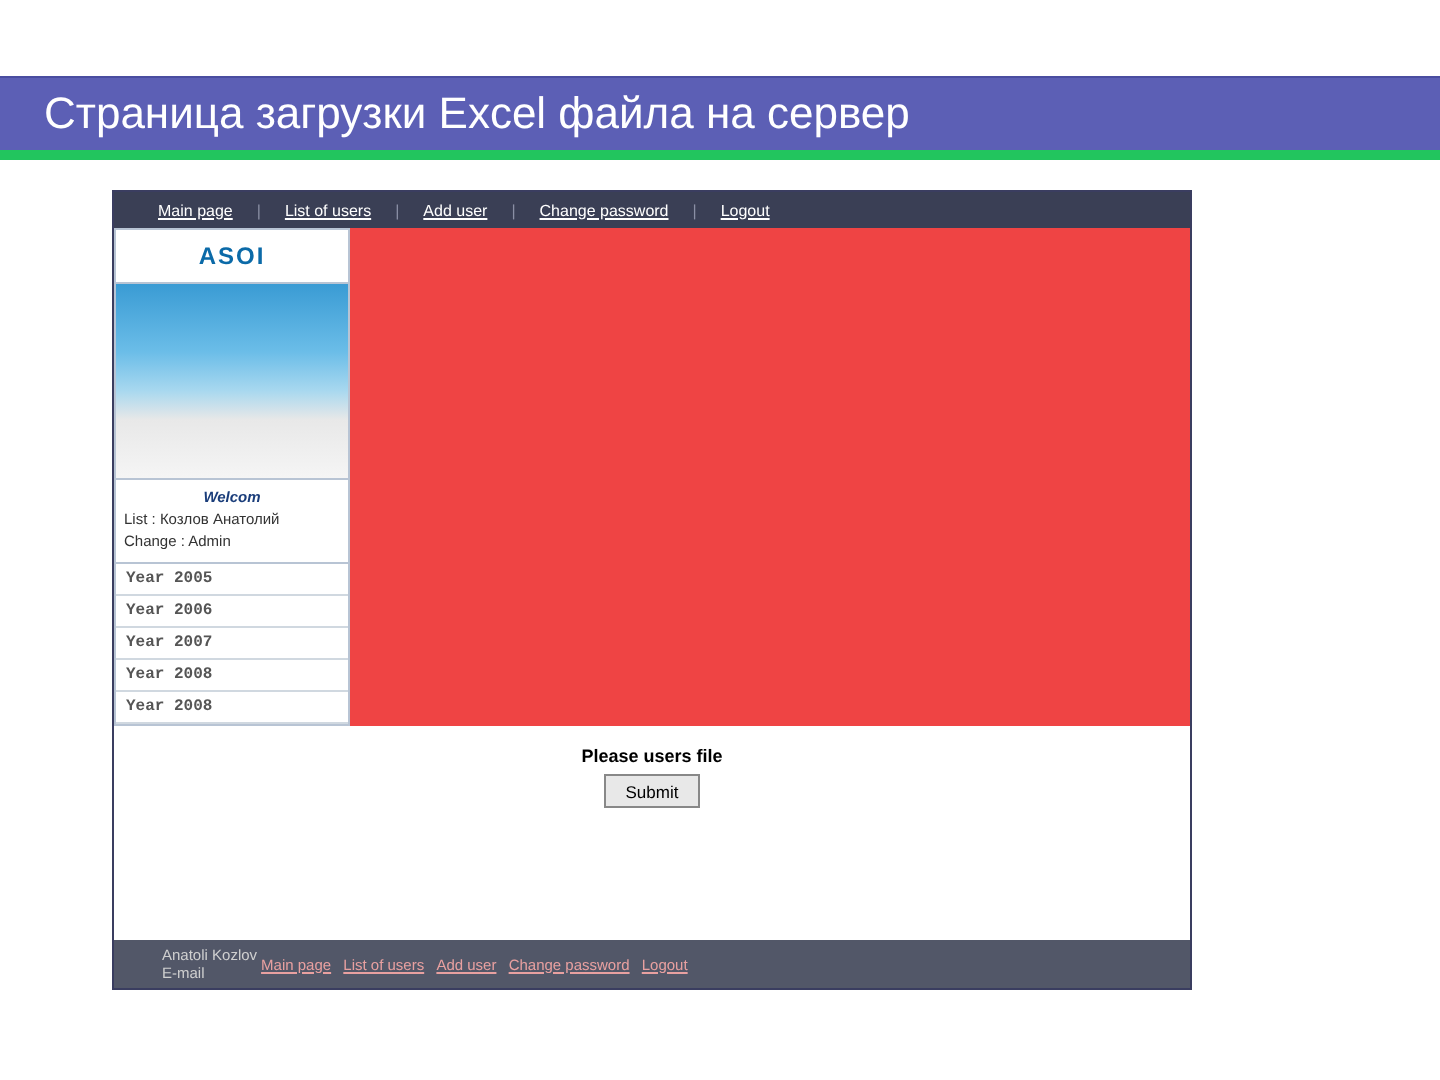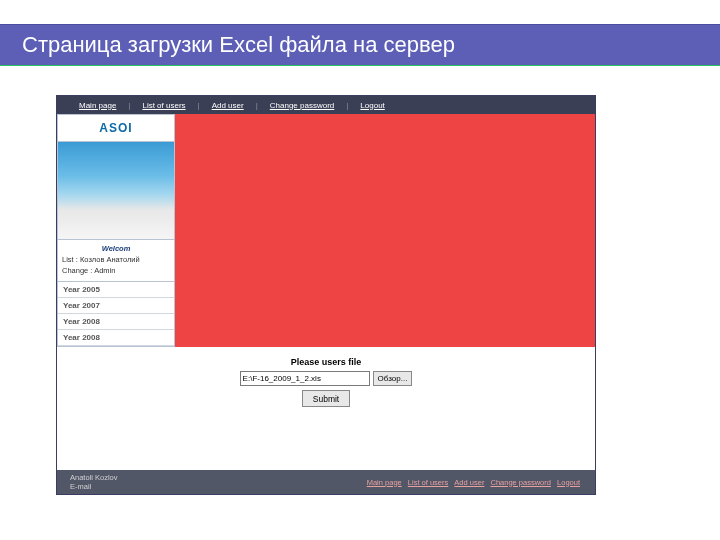--- a/index.html
+++ b/index.html
@@ -6,33 +6,33 @@
   body {
     width: 720px;
     height: 540px;
     background: #ffffff;
     font-family: Arial, sans-serif;
     overflow: hidden;
     position: relative;
   }
   .slide-header {
     position: absolute;
-    top: 24px;
+    top: 38px;
     left: 0;
     right: 0;
     height: 42px;
     background: #5c5fb5;
     display: flex;
     align-items: center;
     padding-left: 22px;
     color: #fff;
     font-size: 22px;
     font-weight: 400;
     border-top: 1px solid #4a4da0;
-    border-bottom: 1px solid #22c55e;
+    border-bottom: 5px solid #22c55e;
   }
   .slide-body {
     position: absolute;
     top: 95px;
     left: 56px;
     width: 540px;
     height: 400px;
     background: #ef4444;
     border: 1px solid #3a3d60;
     font-size: 9px;
@@ -103,20 +103,21 @@
     margin-bottom: 2px;
   }
   .welcome-line {
     color: #333;
     margin-bottom: 2px;
   }
   .year-list {
     border: 1px solid #b8c4d4;
     border-top: none;
     background: #fff;
+    font-family: Liberation Mono, monospace;
   }
   .year-item {
     border-bottom: 1px solid #d0d8e0;
     padding: 3px 5px;
     font-size: 8px;
     font-weight: bold;
     color: #555;
     cursor: pointer;
   }
   .main-area {
@@ -164,22 +165,21 @@
   }
   .footer-bar {
     position: absolute;
     bottom: 0;
     left: 0;
     right: 0;
     height: 24px;
     background: #525768;
     display: flex;
     align-items: center;
-    justify-content: space-between;
-    padding: 0 13px;
+    padding: 0 24px;
     font-size: 7.5px;
     color: #d0d0d0;
   }
   .footer-left {
     line-height: 1.2;
   }
   .footer-links a {
     color: #e8a0a0;
     text-decoration: underline;
     margin: 0 2px;
@@ -222,32 +222,29 @@
           <span>Козлов Анатолий</span>
         </div>
         <div class="welcome-line">
           <span>Change :</span>
           <span>Admin</span>
         </div>
       </div>
 
       <div class="year-list">
         <div class="year-item">Year 2005</div>
+        <div class="year-item">Year 2006</div>
         <div class="year-item">Year 2007</div>
         <div class="year-item">Year 2008</div>
         <div class="year-item">Year 2008</div>
       </div>
     </div>
 
     <div class="main-area">
       <div class="upload-label">Please users file</div>
-      <div class="file-row">
-        <input class="file-input" value="E:\F-16_2009_1_2.xls" style="">
-        <button class="browse-btn">Обзор...</button>
-      </div>
       <button class="submit-btn">Submit</button>
     </div>
 
   </div>
 
   <div class="footer-bar">
     <div class="footer-left">
       <div>Anatoli Kozlov</div>
       <div>E-mail</div>
     </div>

